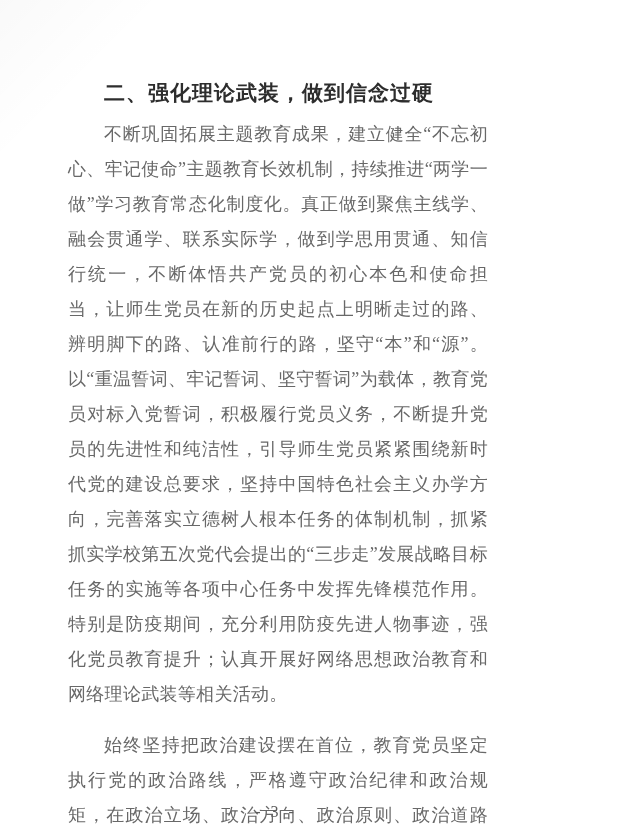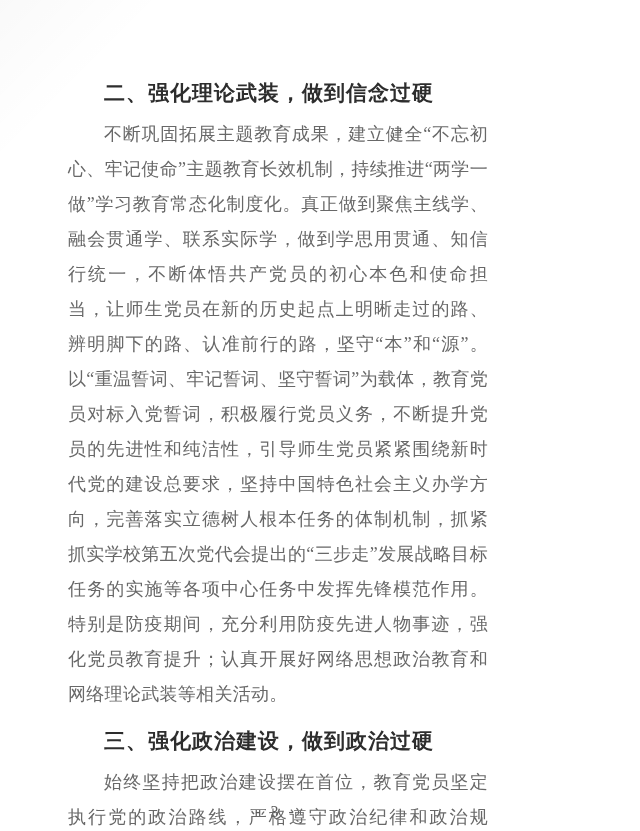--- a/index.html
+++ b/index.html
@@ -56,19 +56,18 @@
 </style>
 </head>
 <body>
 
 <div class="doc-page">
 
   <h2 class="section-heading">二、强化理论武装，做到信念过硬</h2>
 
   <p class="body-para">不断巩固拓展主题教育成果，建立健全“不忘初心、牢记使命”主题教育长效机制，持续推进“两学一做”学习教育常态化制度化。真正做到聚焦主线学、融会贯通学、联系实际学，做到学思用贯通、知信行统一，不断体悟共产党员的初心本色和使命担当，让师生党员在新的历史起点上明晰走过的路、辨明脚下的路、认准前行的路，坚守“本”和“源”。以“重温誓词、牢记誓词、坚守誓词”为载体，教育党员对标入党誓词，积极履行党员义务，不断提升党员的先进性和纯洁性，引导师生党员紧紧围绕新时代党的建设总要求，坚持中国特色社会主义办学方向，完善落实立德树人根本任务的体制机制，抓紧抓实学校第五次党代会提出的“三步走”发展战略目标任务的实施等各项中心任务中发挥先锋模范作用。特别是防疫期间，充分利用防疫先进人物事迹，强化党员教育提升；认真开展好网络思想政治教育和网络理论武装等相关活动。</p>
 
-  <h2 class="section-heading second">三、强化政治建设，做到政治过硬</h2>
 
   <p class="body-para">始终坚持把政治建设摆在首位，教育党员坚定执行党的政治路线，严格遵守政治纪律和政治规矩，在政治立场、政治方向、政治原则、政治道路上同中央保持高度一致，确保党委的各项决策部署落地生根、开花结果。严格落实“第一议题”制度，把推</p>
 
   <div class="page-number">- 3 -</div>
 
 </div>
 
 </body></html>

